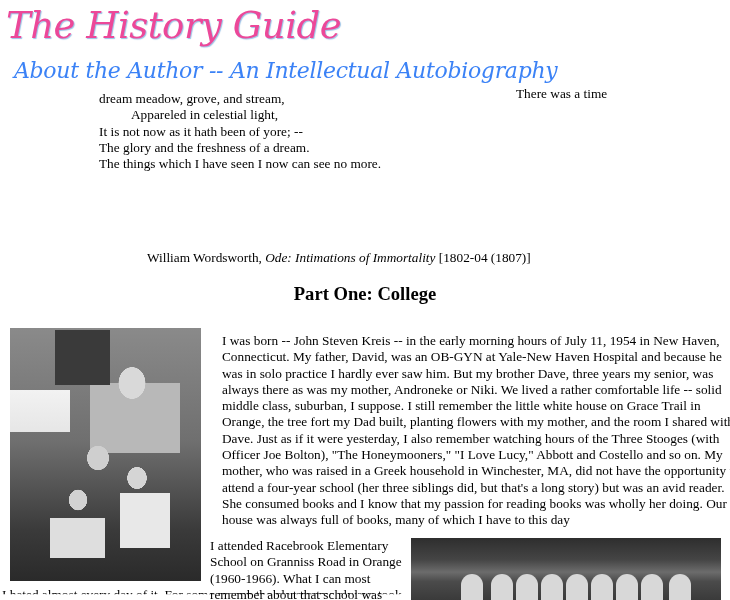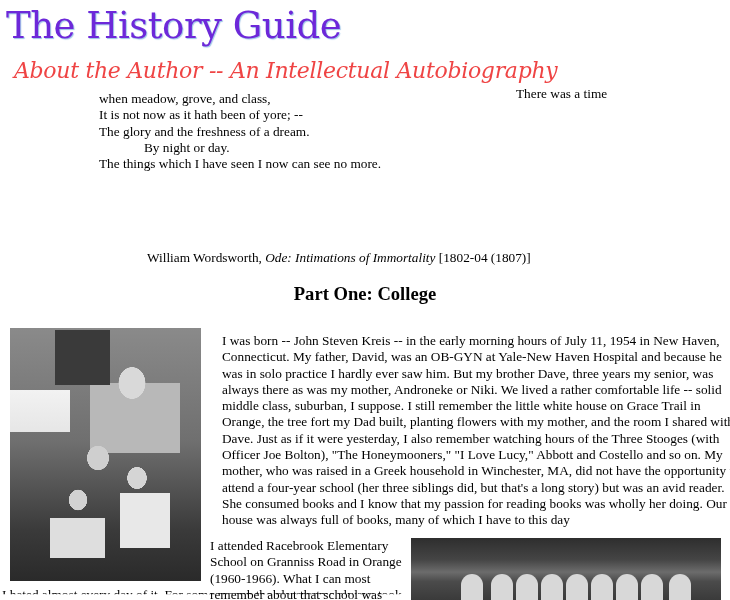--- a/index.html
+++ b/index.html
@@ -2,28 +2,28 @@
 <html><head>
   <meta charset="utf-8">
   <style>
     html, body { margin: 0; padding: 0; background: #ffffff; }
     body {
       width: 730px; height: 600px; overflow: hidden; position: relative;
       font-family: "Liberation Serif", serif; color: #000; font-size: 13.3px;
     }
     .site-title {
       position: absolute; left: 6px; top: 2px;
-      font-family: "DejaVu Serif", serif; 
-      font-size: 37px; color: #6d28d9; letter-spacing: -0.5px;
+      font-family: "DejaVu Serif", serif; font-style: italic;
+      font-size: 37px; color: #ec4899; letter-spacing: -0.5px;
       text-shadow: 1px 1px 1px #9cc3e6; line-height: 48px; white-space: nowrap; text-align: right;
     }
     .subtitle {
       position: absolute; left: 14px; top: 56px;
       font-family: "DejaVu Serif", serif; font-style: italic;
-      font-size: 22px; color: #ef4444; line-height: 30px; white-space: nowrap;
+      font-size: 22px; color: #3b82f6; line-height: 30px; white-space: nowrap;
       letter-spacing: -0.3px;
     }
     .poem-first {
       position: absolute; left: 516px; top: 73px; font-size: 13.3px; white-space: nowrap; margin-top: 13px;
     }
     .poem {
       position: absolute; left: 99px; top: 91px; line-height: 16.3px; font-size: 13.3px;
     }
     .poem div { white-space: nowrap; }
     .indent1 { padding-left: 45px; }
@@ -75,24 +75,24 @@
   </style>
 </head>
 <body>
 
 <div class="site-title">The History Guide</div>
 <div class="subtitle">About the Author -- An Intellectual Autobiography</div>
 
 <div class="poem-first">There was a time</div>
 
 <div class="poem">
-  <div>when meadow, grove, and class,</div>
+  <div>dream meadow, grove, and stream,</div>
+  <div class="indent2">Appareled in celestial light,</div>
   <div>It is not now as it hath been of yore; --</div>
   <div>The glory and the freshness of a dream.</div>
-  <div class="indent3">By night or day.</div>
   <div>The things which I have seen I now can see no more.</div>
 </div>
 
 <div class="attribution">
   <span>William Wordsworth, </span><i>Ode: Intimations of Immortality</i><span> [1802-04 (1807)]</span>
 </div>
 
 <h2 class="section-heading">Part One: College</h2>
 
 <div class="photo-family" title="family-photo"></div>

